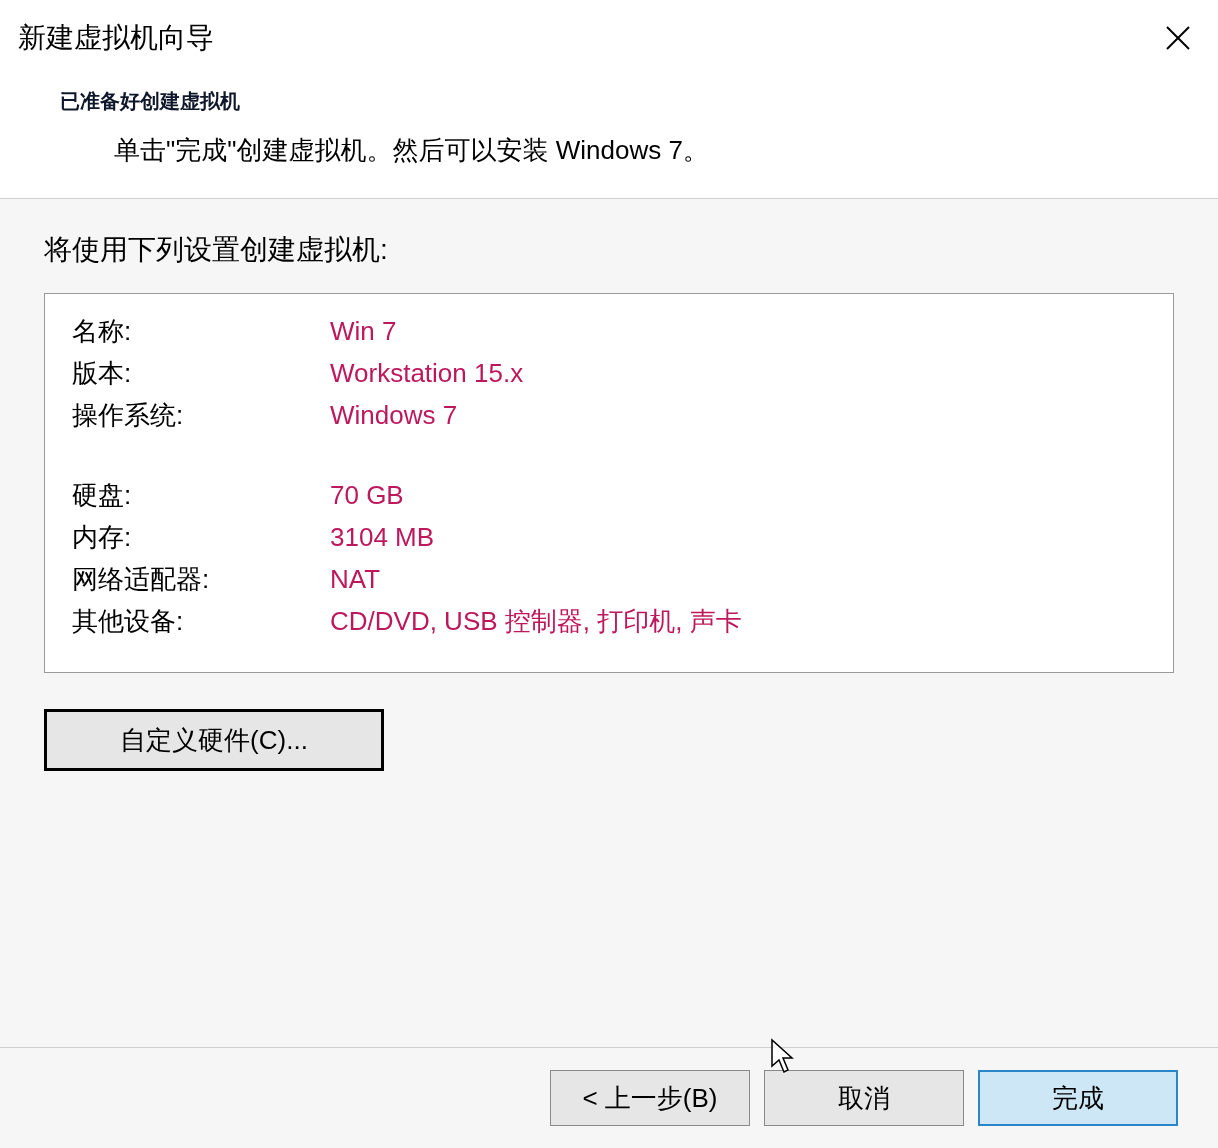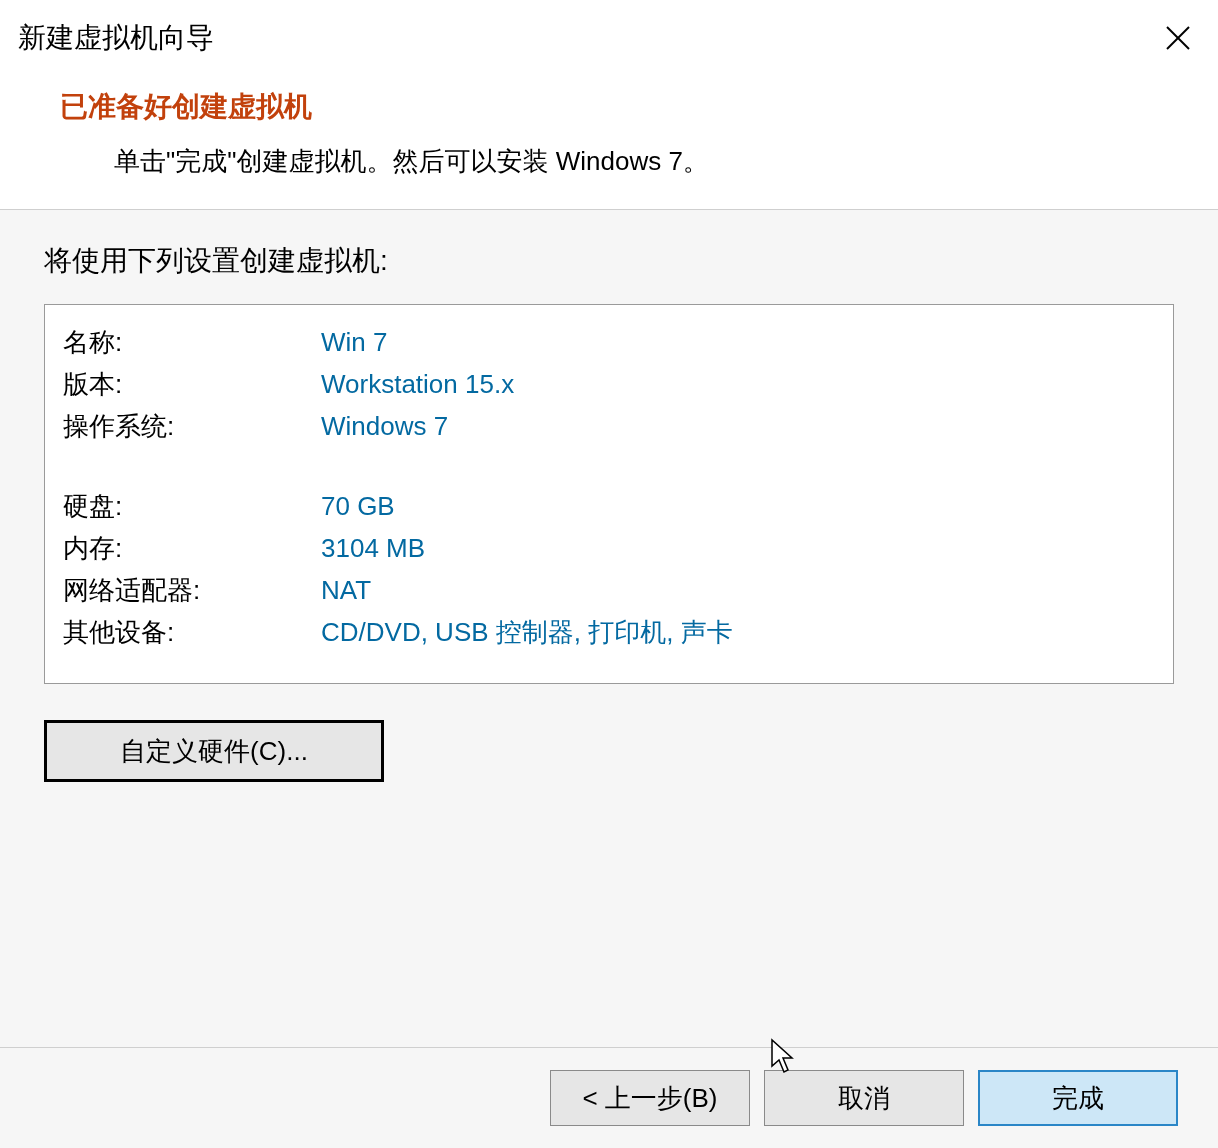--- a/index.html
+++ b/index.html
@@ -42,23 +42,23 @@
       justify-content: center;
       cursor: pointer;
       font-size: 28px;
       color: #000;
     }
     .header-block {
       padding: 18px 20px 30px 60px;
       background: #ffffff;
     }
     .header-title {
-      font-size: 28px;
+      font-size: 20px;
       font-weight: bold;
-      color: #c2410c;
+      color: #0f172a;
       margin-bottom: 18px;
     }
     .header-subtitle {
       font-size: 26px;
       color: #000;
       margin-left: 54px;
     }
     .divider {
       border-top: 1px solid #cfcfcf;
     }
@@ -70,34 +70,34 @@
       flex-direction: column;
     }
     .summary-label {
       font-size: 28px;
       color: #000;
       margin-bottom: 24px;
     }
     .settings-box {
       background: #ffffff;
       border: 1px solid #9a9a9a;
-      padding: 16px 14px 30px 18px;
+      padding: 16px 14px 30px 27px;
       margin-bottom: 36px;
     }
     .row {
       display: flex;
       font-size: 26px;
       line-height: 42px;
     }
     .row-label {
       width: 258px;
       color: #000;
     }
     .row-value {
-      color: #0369a1;
+      color: #be185d;
     }
     .row-gap {
       height: 38px;
     }
     .customize-btn {
       width: 340px;
       height: 62px;
       background: #e6e6e6;
       border: 3px solid #000000;
       font-size: 26px;

